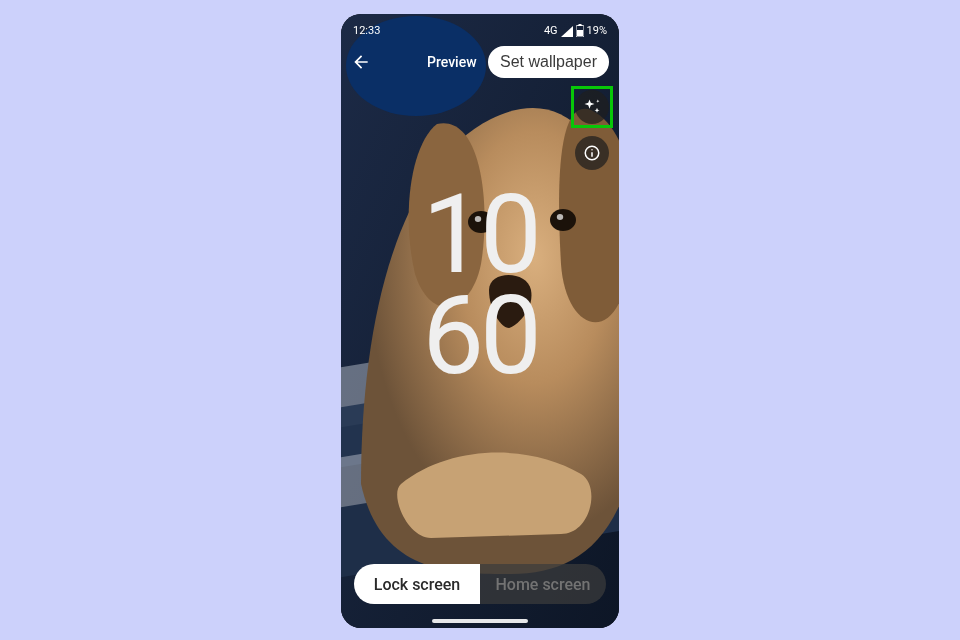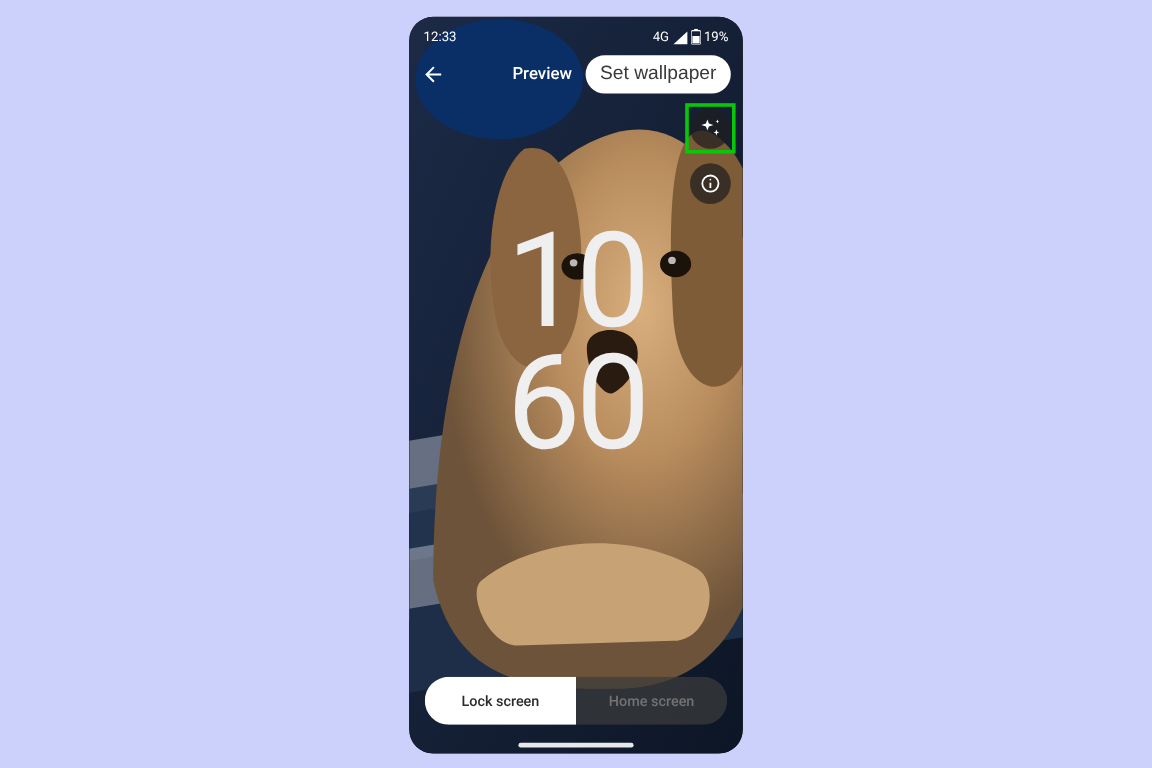--- a/index.html
+++ b/index.html
@@ -13,21 +13,21 @@
   .toolbar-left{display:flex;align-items:center;gap:6px;}
   .back{color:#fff;width:24px;height:24px;display:flex;align-items:center;justify-content:center;cursor:pointer;}
   .title{color:#fff;font-size:14px;font-weight:500;margin-left:48px;}
   .setwp{background:#fff;color:#3a3a3a;font-size:16px;font-weight:500;border:none;border-radius:16px;padding:7px 12px;cursor:pointer;}
   .sidebtns{position:absolute;right:10px;top:76px;display:flex;flex-direction:column;gap:12px;align-items:center;}
   .circle{width:34px;height:34px;border-radius:50%;background:rgba(30,30,30,0.72);display:flex;align-items:center;justify-content:center;color:#fff;cursor:pointer;}
   .highlight{position:absolute;right:6px;top:72px;width:42px;height:42px;border:3px solid #08c708;box-sizing:border-box;pointer-events:none;}
   .clock{position:absolute;width:100%;top:170px;text-align:center;color:#efefef;pointer-events:none;}
   .clock .hh,.clock .mm{font-size:110px;font-weight:400;line-height:0.92;letter-spacing:-4px;font-family:"Product Sans",Roboto,Arial,sans-serif;}
   .bottom-tabs{position:absolute;left:13px;right:13px;bottom:24px;height:40px;display:flex;border-radius:20px;overflow:hidden;}
-  .tab{flex:1;display:flex;align-items:center;justify-content:center;font-size:12px;font-weight:500;cursor:pointer;}
+  .tab{flex:1;display:flex;align-items:center;justify-content:center;font-size:16px;font-weight:500;cursor:pointer;}
   .tab.active{background:#fff;color:#2a2a2a;}
   .tab.inactive{background:rgba(60,60,60,0.72);color:#737373;}
   .gesture{position:absolute;bottom:5px;left:50%;transform:translateX(-50%);width:96px;height:4px;border-radius:2px;background:rgba(255,255,255,0.9);}
 </style>
 </head>
 <body>
 
 <div class="stage">
   <div class="phone">
 

